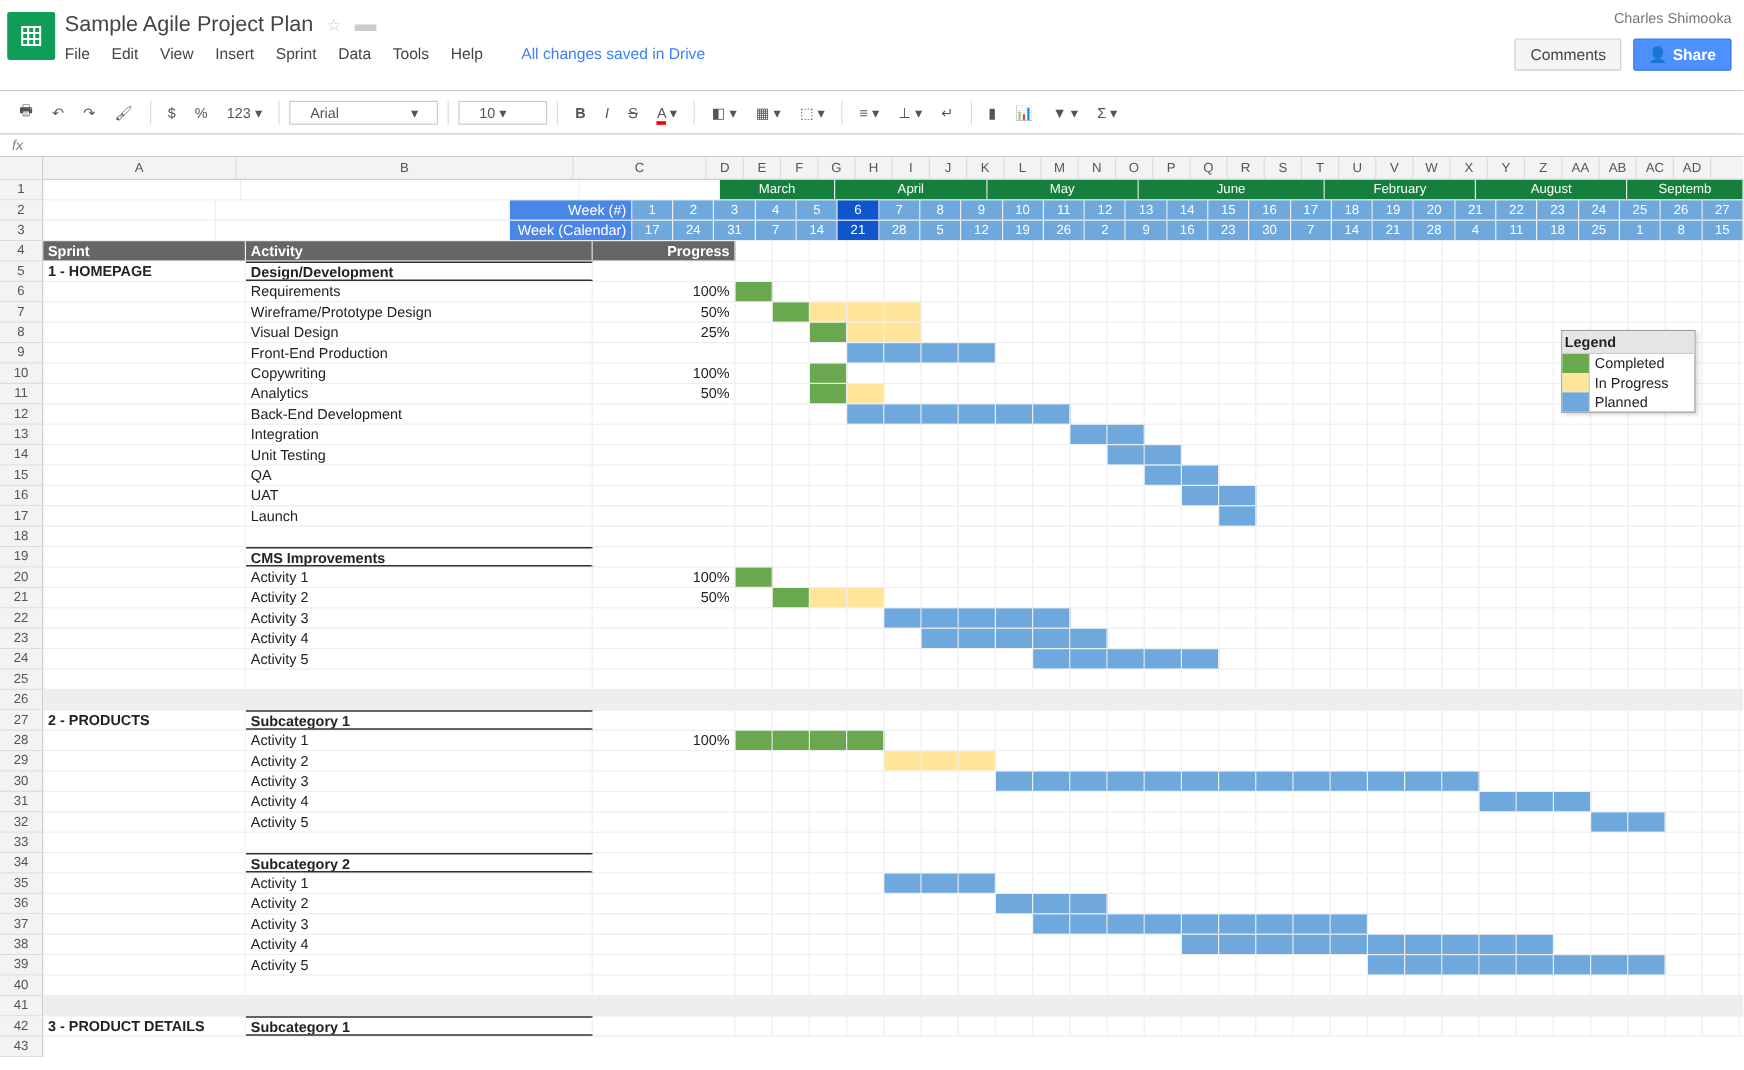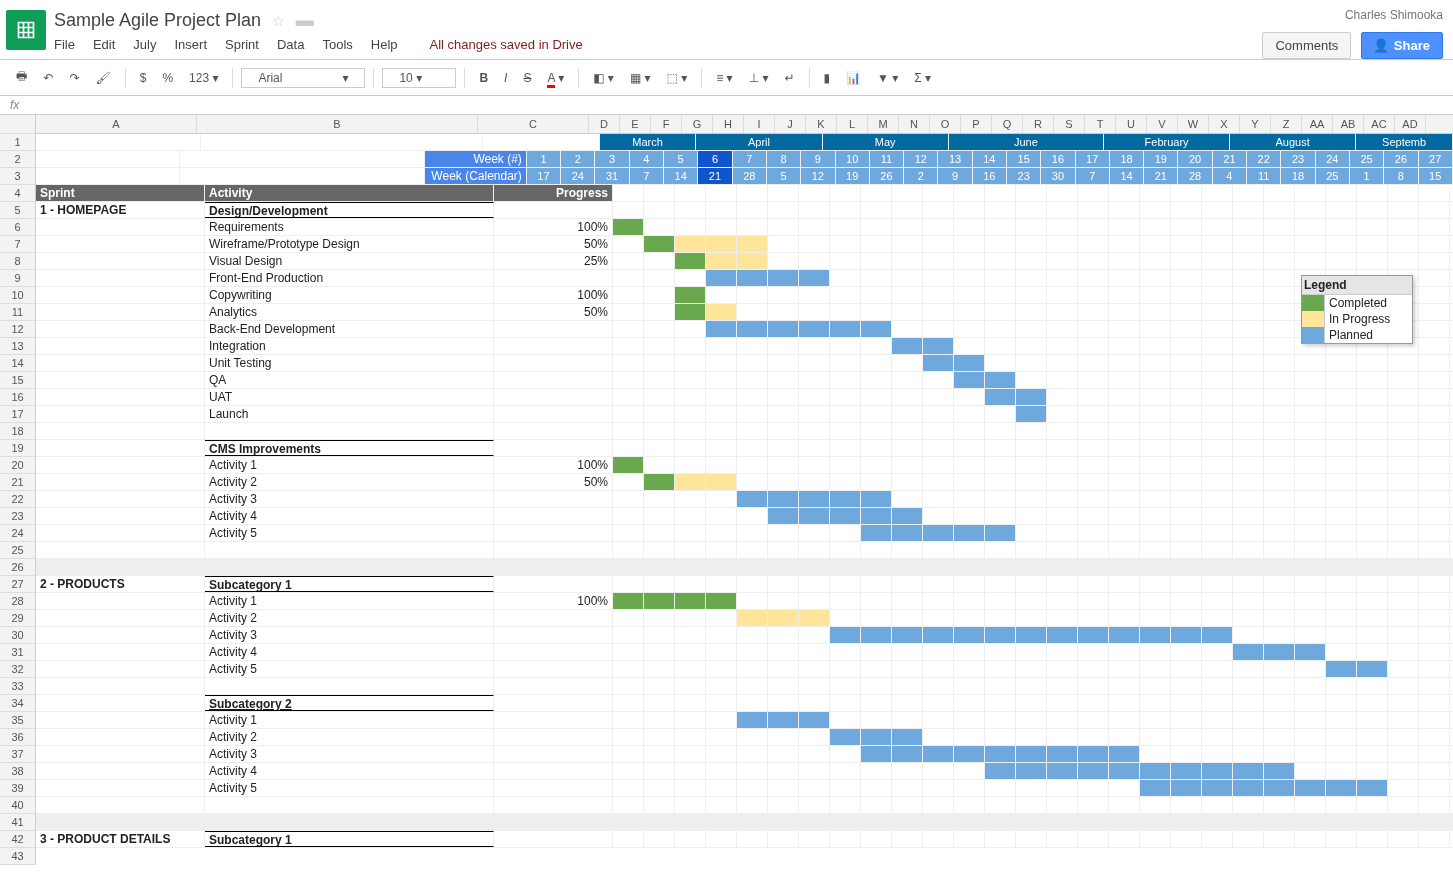--- a/index.html
+++ b/index.html
@@ -1,23 +1,23 @@
 <!DOCTYPE html>
 <html><head>
 <meta charset="utf-8">
 <style>
   html,body{margin:0;padding:0;font-family:Arial,sans-serif;font-size:13px;color:#222;background:#fff;overflow:hidden}
-  .header{display:flex;align-items:flex-start;padding:8px 10px 0 0;border-bottom:1px solid #ccc}
+  .header{display:flex;align-items:flex-start;padding:8px 10px 16px 0;border-bottom:1px solid #ccc}
   .doc-icon{width:40px;height:40px;background:#0f9d58;display:flex;align-items:center;justify-content:center;margin:2px 8px 0 6px;border-radius:2px}
   .doc-icon svg{fill:#fff}
   .title-area{flex:1}
   .doc-title{font-size:18px;color:#444;padding:2px 0}
   .doc-title .star{color:#ccc;font-size:14px;margin-left:6px}
   .menus{display:flex;gap:18px;font-size:13px;color:#444;padding:4px 0 6px 0}
-  .menus .save-status{color:#7f1d1d;margin-left:14px}
+  .menus .save-status{color:#3b82f6;margin-left:14px}
   .header-right{text-align:right;font-size:12px;color:#777}
   .header-right .btns{margin-top:10px}
   .btn-comments{background:#f5f5f5;border:1px solid #ccc;border-radius:2px;padding:5px 12px;font-size:13px;color:#444;cursor:pointer}
   .btn-share{background:#4d90fe;border:1px solid #3079ed;color:#fff;border-radius:2px;padding:5px 12px;font-size:13px;font-weight:bold;cursor:pointer;margin-left:6px}
   .toolbar{display:flex;align-items:center;gap:4px;padding:4px 10px;border-bottom:1px solid #ccc;color:#555;font-size:12px}
   .toolbar .sep{width:1px;height:20px;background:#ddd;margin:0 4px}
   .toolbar .tb-item{padding:3px 6px;cursor:pointer}
   .toolbar select,.toolbar .font-sel,.toolbar .size-sel{border:1px solid #ccc;padding:2px 16px;background:#fff;font-size:12px}
   .toolbar .font-sel{width:90px}
   .toolbar .size-sel{width:40px}
@@ -30,21 +30,21 @@
   .colheads{display:flex;background:#f3f3f3;border-bottom:1px solid #ccc;height:18px}
   .colheads div{text-align:center;font-size:11px;color:#555;border-right:1px solid #ddd;line-height:18px}
   .colA{width:160px}.colB{width:280px}.colC{width:110px}
   .colW{width:30px}
   .row{display:flex;height:16px;border-bottom:1px solid #eee;font-size:12px}
   .row>div{border-right:1px solid #eee;padding:0 4px;line-height:16px;white-space:nowrap;overflow:hidden}
   .row .colA{font-weight:bold}
   .row .colC{text-align:right}
   .black-head{background:#000;color:#fff;text-align:center;border-right:1px solid #333}
   .blue-head{background:#6fa8dc;color:#fff;text-align:center;line-height:16px;font-size:11px;border-right:1px solid #8fb8e0}
-  .blue-head.lt{background:#0369a1}
+  .blue-head.lt{background:#15803d}
   .blue-head.sel{background:#1155cc}
   .blue-label{background:#4a86e8;color:#fff;text-align:right;padding-right:6px}
   .grey-head{background:#666;color:#fff;text-align:left;font-weight:bold}
   .gantt-cell{padding:0!important}
   .completed{background:#6aa84f}
   .inprogress{background:#ffe599}
   .planned{background:#6fa8dc}
   .legend{position:absolute;right:40px;top:275px;background:#fff;border:1px solid #999;box-shadow:2px 2px 4px rgba(0,0,0,0.2);font-size:12px;width:110px}
   .legend .lg-title{text-align:left;font-weight:bold;border-bottom:1px solid #ccc;padding:2px;background:#e5e5e5}
   .legend .lg-row{display:flex;align-items:flex-start}
@@ -63,21 +63,21 @@
   </div>
   <div class="title-area">
     <div class="doc-title">
       <span>Sample Agile Project Plan</span>
       <span class="star">☆</span>
       <span style="color:#ccc;margin-left:6px">▬</span>
     </div>
     <div class="menus">
       <span>File</span>
       <span>Edit</span>
-      <span>July</span>
+      <span>View</span>
       <span>Insert</span>
       <span>Sprint</span>
       <span>Data</span>
       <span>Tools</span>
       <span>Help</span>
       <span class="save-status">All changes saved in Drive</span>
     </div>
   </div>
   <div class="header-right">
     <div>Charles Shimooka</div>
@@ -1239,21 +1239,21 @@
           <div class="colW gantt-cell "></div>
           <div class="colW gantt-cell "></div>
           <div class="colW gantt-cell "></div>
           <div class="colW gantt-cell "></div>
           <div class="colW gantt-cell "></div>
           <div class="colW gantt-cell "></div>
           <div class="colW gantt-cell "></div>
         </div>
         <div class="row">
           <div class="colA"></div>
-          <div class="colB" style="font-weight: bold; border-bottom: 1px solid rgb(0, 0, 0); border-top: 1px solid rgb(0, 0, 0); text-decoration: underline;">Subcategory 2</div>
+          <div class="colB" style="font-weight: bold; border-bottom: 1px solid rgb(0, 0, 0); border-top: 1px solid rgb(0, 0, 0);">Subcategory 2</div>
           <div class="colC"></div>
           <div class="colW gantt-cell "></div>
           <div class="colW gantt-cell "></div>
           <div class="colW gantt-cell "></div>
           <div class="colW gantt-cell "></div>
           <div class="colW gantt-cell "></div>
           <div class="colW gantt-cell "></div>
           <div class="colW gantt-cell "></div>
           <div class="colW gantt-cell "></div>
           <div class="colW gantt-cell "></div>

